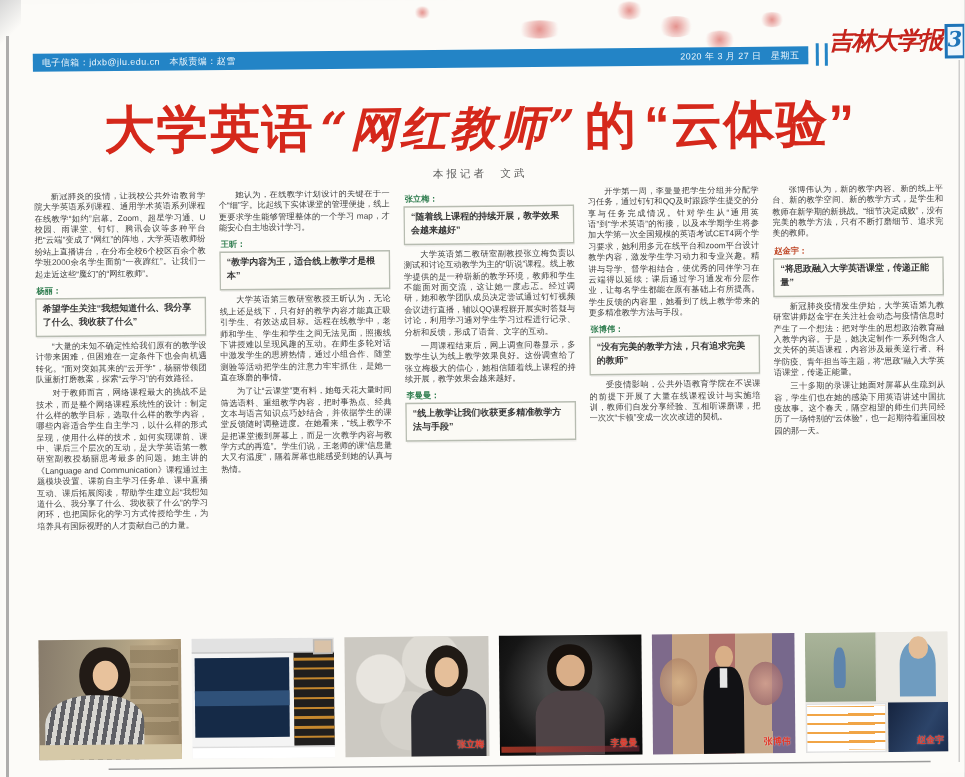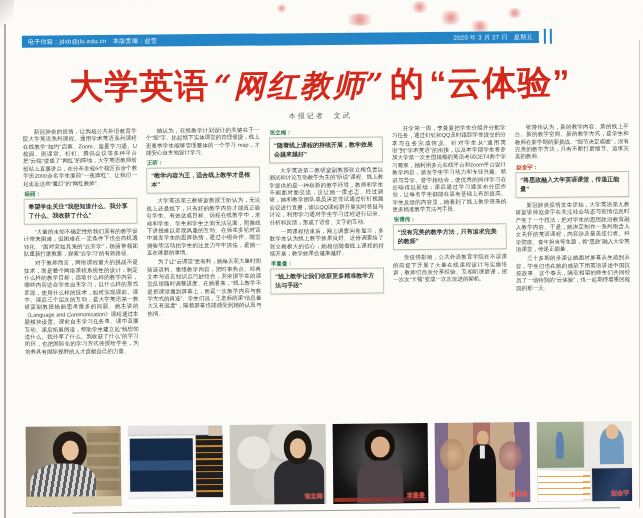--- a/index.html
+++ b/index.html
@@ -92,20 +92,24 @@
     <div class="smudge" style="left:412px;top:2px;width:20px;height:12px;"></div>
     <div class="smudge" style="left:440px;top:12px;width:26px;height:14px;"></div>
     <div class="smudge" style="left:470px;top:22px;width:24px;height:12px;"></div>
     <div class="smudge" style="left:508px;top:10px;width:18px;height:10px;"></div>
 
     <div class="topbar">
       <span>电子信箱：jdxb@jlu.edu.cn　本版责编：赵雪</span>
       <span>2020 年 3 月 27 日　星期五</span>
     </div>
     <div class="ticks"></div>
+    <div class="masthead">
+      <span class="masthead-title">吉林大学报</span>
+      <span class="pagenum">3</span>
+    </div>
 
     <div class="headline">
       <span class="h-black">大学英语</span>
       <span class="h-script">“网红教师”</span>
       <span class="h-black">的</span>
       <span class="h-black">“云体验”</span>
     </div>
     <div class="byline">本报记者　文武</div>
 
     <div class="columns">

